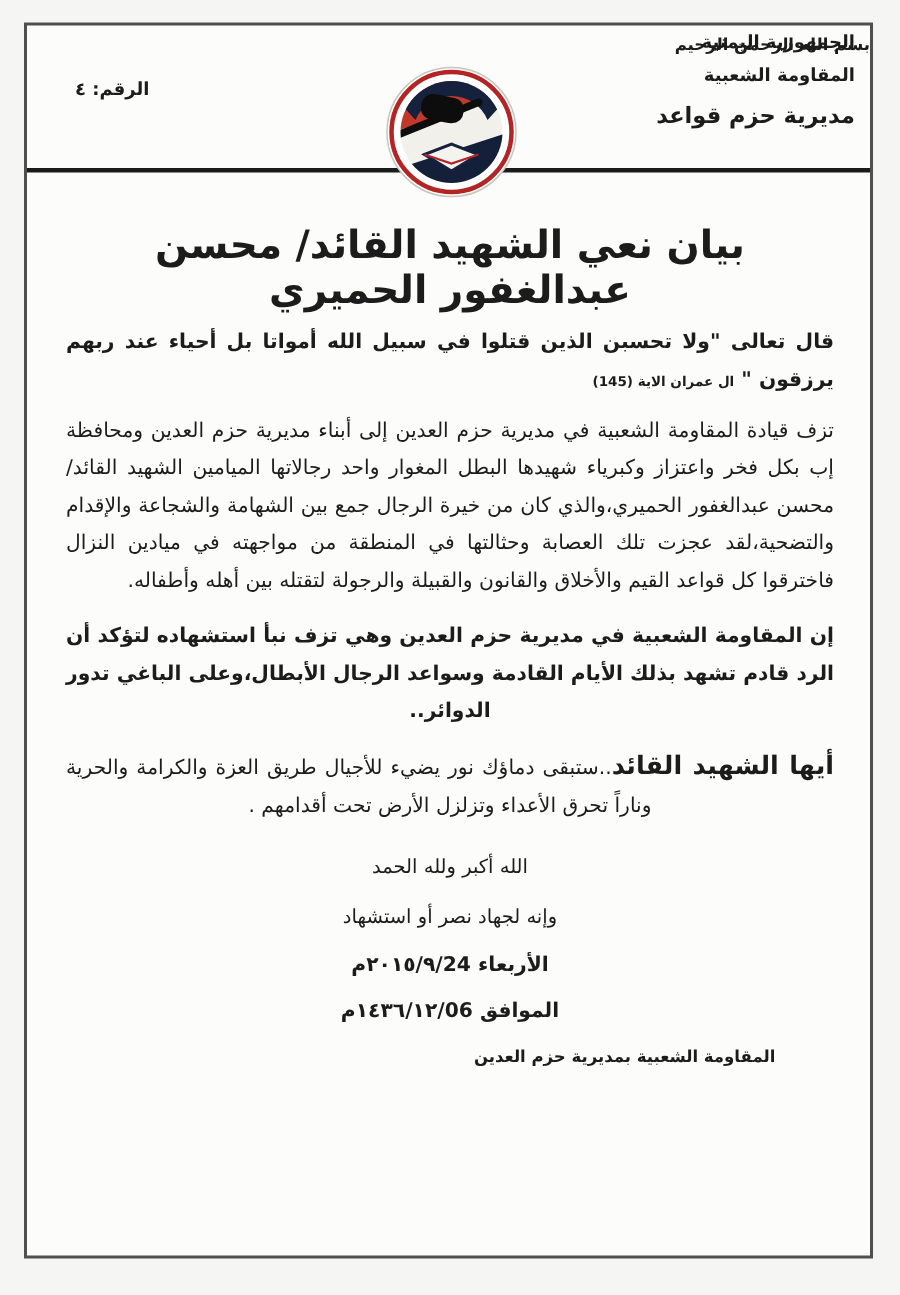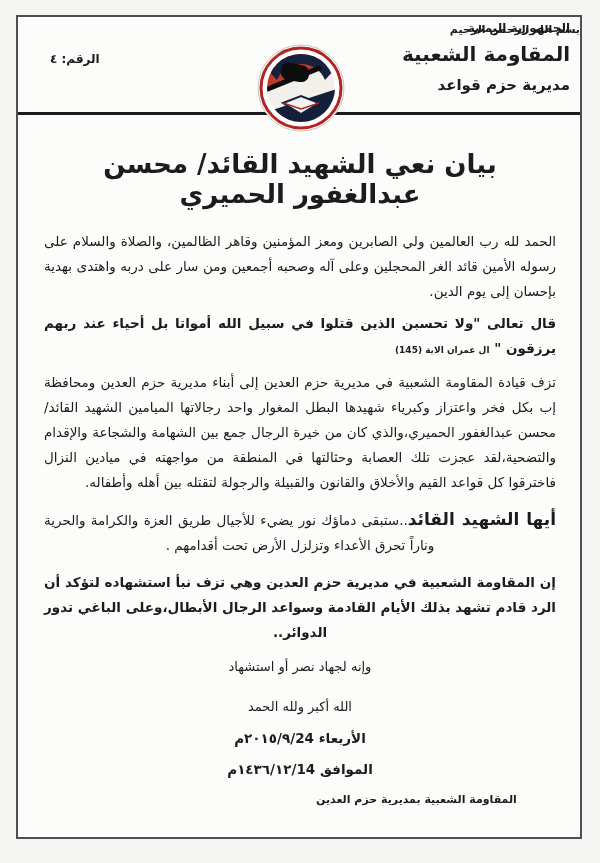--- a/index.html
+++ b/index.html
@@ -24,21 +24,21 @@
   .hdr { position: absolute; top: 0; right: 0; left: 0; height: 95px; }
   .hdr-sep {
     position: absolute; top: 95px; left: 0; right: 0;
     height: 3px; background: #1b1b1b;
   }
   .hdr-right {
     position: absolute; top: 5px; right: 10px;
     text-align: right; line-height: 1;
   }
   .hdr-right .l1 { font-size: 12px; font-weight: bold; margin-bottom: 10px; }
-  .hdr-right .l2 { font-size: 20px; font-weight: bold; margin-bottom: 14px; }
+  .hdr-right .l2 { font-size: 12px; font-weight: bold; margin-bottom: 14px; }
   .hdr-right .l3 { font-size: 15px; font-weight: bold; }
   .basmala {
     position: absolute; top: 6px; left: 0; width: 100%;
     font-size: 11px; font-weight: bold;
   }
   .hdr-left {
     position: absolute; top: 30px; left: 32px;
     text-align: right; font-size: 12px; font-weight: bold; line-height: 24px;
   }
   .logo {
@@ -121,31 +121,30 @@
       <path d="M27 60 L45 53 L63 60 L45 71 Z" fill="#f5f3ee" stroke="#16213d" stroke-width="2"></path>
       <path d="M27 60 L45 66 L63 60" fill="none" stroke="#b32424" stroke-width="1.5"></path>
     </g>
   </svg>
 
   <div class="hdr-sep"></div>
 
   <div class="content">
     <div class="title">بيان نعي الشهيد القائد/ محسن عبدالغفور الحميري</div>
 
-    <p class="body-par opening">الحمد لله رب العالمين ولي الصابرين ومعز المؤمنين وقاهر الظالمين، والصلاة والسلام على رسوله الأمين قائد الغر المحجلين وعلى آله وصحبه أجمعين ومن سار على دربه واهتدى بهدية بإحسان إلى يوم الدين.</p>
 
     <p class="body-par verse"><span>قال تعالى "ولا تحسبن الذين قتلوا في سبيل الله أمواتا بل أحياء عند ربهم يرزقون "</span> <span class="verse-ref">ال عمران الاية (145)</span></p>
 
     <p class="body-par announcement">تزف قيادة المقاومة الشعبية في مديرية حزم العدين إلى أبناء مديرية حزم العدين ومحافظة إب بكل فخر واعتزاز وكبرياء شهيدها البطل المغوار واحد رجالاتها الميامين الشهيد القائد/ محسن عبدالغفور الحميري،والذي كان من خيرة الرجال جمع بين الشهامة والشجاعة والإقدام والتضحية،لقد عجزت تلك العصابة وحثالتها في المنطقة من مواجهته في ميادين النزال فاخترقوا كل قواعد القيم والأخلاق والقانون والقبيلة والرجولة لتقتله بين أهله وأطفاله.</p>
 
+    <p class="body-par vow">إن المقاومة الشعبية في مديرية حزم العدين وهي تزف نبأ استشهاده لتؤكد أن الرد قادم تشهد بذلك الأيام القادمة وسواعد الرجال الأبطال،وعلى الباغي تدور الدوائر..</p>
+
     <p class="body-par eulogy"><span class="eulogy-lead">أيها الشهيد القائد</span><span>..ستبقى دماؤك نور يضيء للأجيال طريق العزة والكرامة والحرية وناراً تحرق الأعداء وتزلزل الأرض تحت أقدامهم .</span></p>
 
-    <p class="body-par vow">إن المقاومة الشعبية في مديرية حزم العدين وهي تزف نبأ استشهاده لتؤكد أن الرد قادم تشهد بذلك الأيام القادمة وسواعد الرجال الأبطال،وعلى الباغي تدور الدوائر..</p>
-
+    <div class="c-line takbir">الله أكبر ولله الحمد</div>
     <div class="c-line motto">وإنه لجهاد نصر أو استشهاد</div>
-    <div class="c-line takbir">الله أكبر ولله الحمد</div>
     <div class="c-line date-line">الأربعاء ٢٠١٥/٩/24م</div>
-    <div class="c-line date-line">الموافق ١٤٣٦/١٢/14م</div>
+    <div class="c-line date-line">الموافق ١٤٣٦/١٢/06م</div>
 
     <div class="signature">المقاومة الشعبية بمديرية حزم العدين</div>
   </div>
 
 </div>
 
 </body></html>

